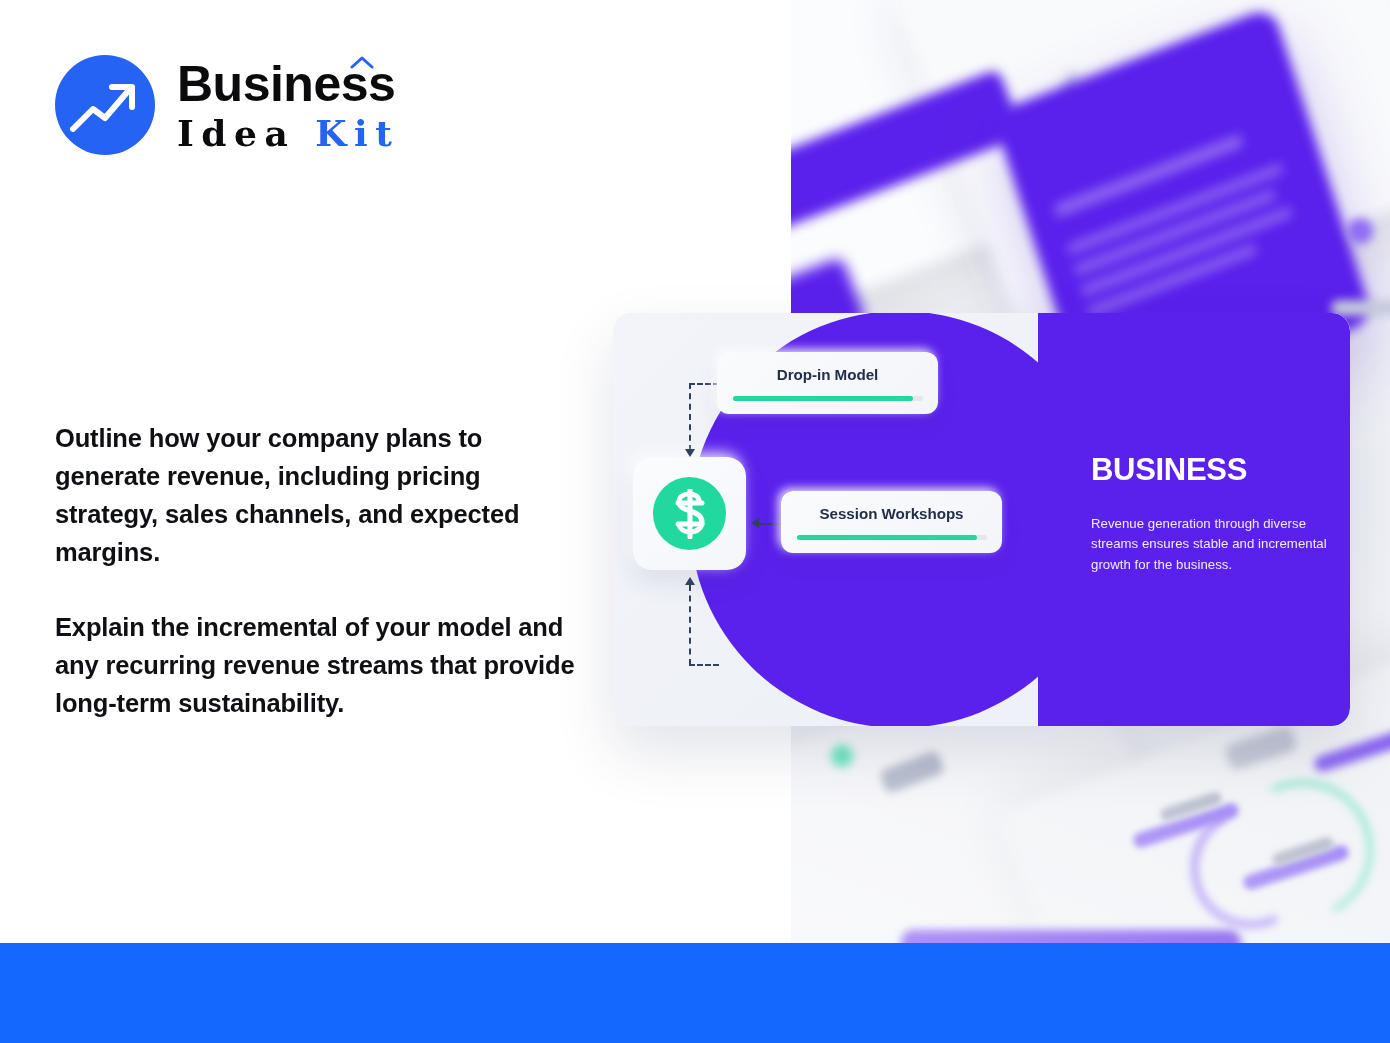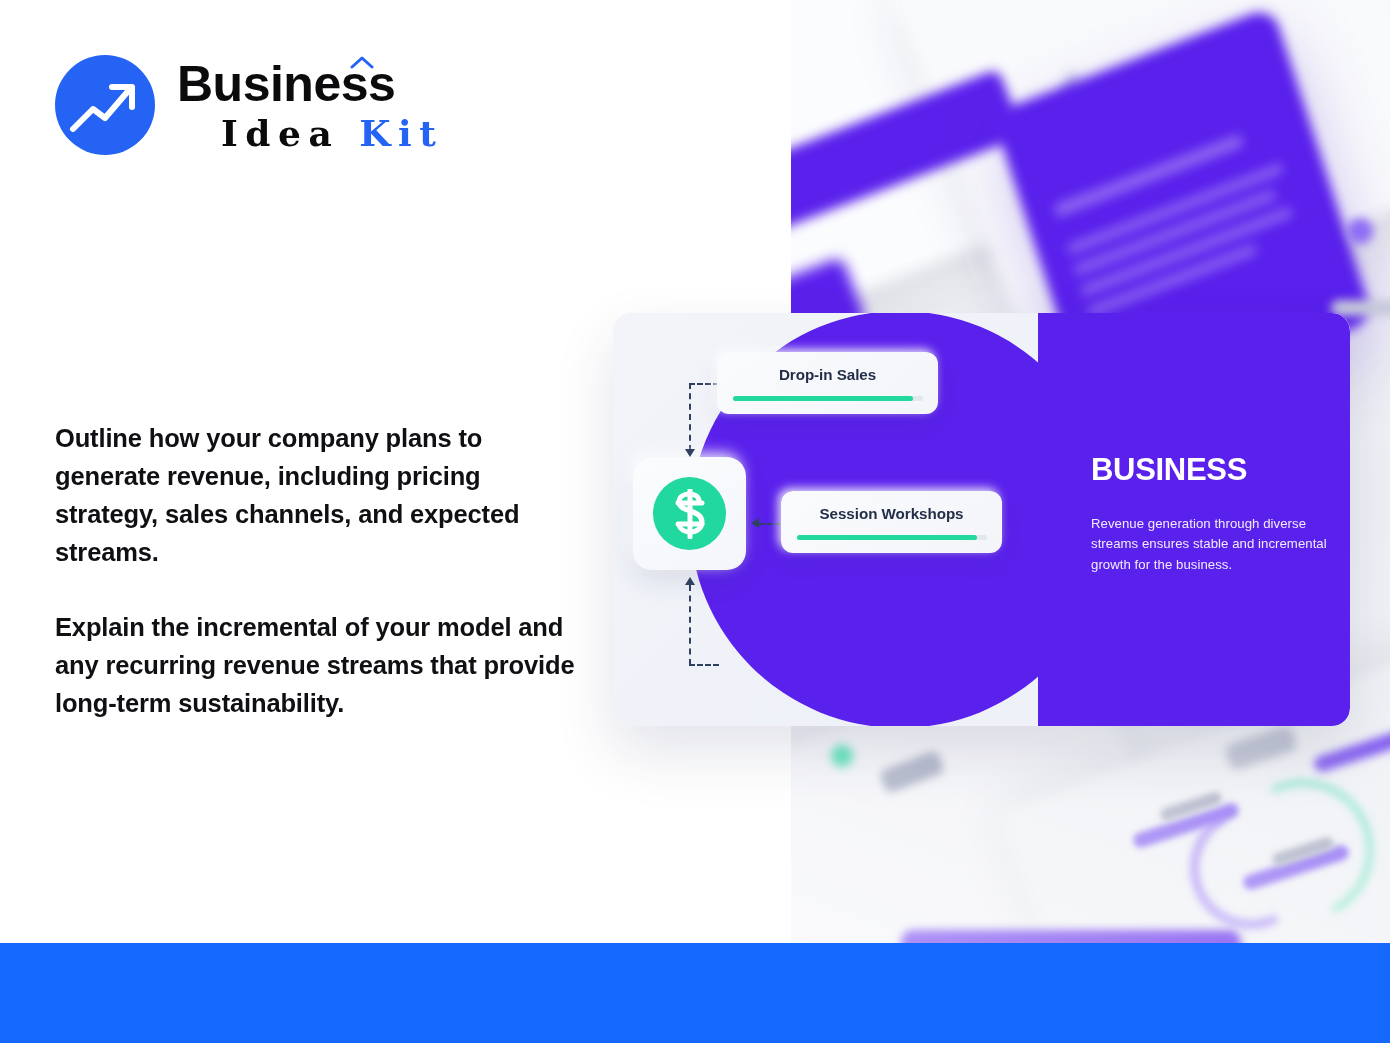--- a/index.html
+++ b/index.html
@@ -57,21 +57,21 @@
   .bg-pill-purple3{ left:520px; top:735px; width:150px; height:16px; border-radius:8px; background:#7a52f0; transform:rotate(-18deg); filter:blur(4px); }
   .bg-pill-grey4{ left:435px; top:735px; width:70px; height:26px; border-radius:8px; background:#b9bece; transform:rotate(-18deg); filter:blur(5px); }
 
   
   .left-col{ position:absolute; left:0; top:0; width:791px; height:943px; background:#fff; z-index:3; }
 
   .logo{ position:absolute; left:55px; top:55px; display:flex; align-items:center; gap:22px; }
   .logo-mark{ width:100px; height:100px; border-radius:50%; background:#2563f5; position:relative; overflow:hidden; flex:none; }
   .logo-text{ display:flex; flex-direction:column; line-height:1; }
   .logo-line1{ font-size:50px; font-weight:700; letter-spacing:-.5px; color:#0b0b0d; position:relative; }
-  .logo-line2{ font-size:36px; font-weight:700; letter-spacing:7.5px; color:#0b0b0d; margin-top:6px; font-family:"DejaVu Serif", serif;margin-left:44px; }
+  .logo-line2{ font-size:36px; font-weight:700; letter-spacing:7.5px; color:#0b0b0d; margin-top:6px; font-family:"DejaVu Serif", serif; }
   .logo-line2 .kit{ color:#2563f5; }
 
   .headline{
     position:absolute; left:55px; top:298px; font-size:58px; font-weight:700;
     color:#1468fe; letter-spacing:-1.2px; line-height:1.05;
   }
   .para{
     position:absolute; left:55px; width:530px;
     font-size:25.5px; font-weight:700; color:#0f1013; line-height:1.49; letter-spacing:-.15px;
   }
@@ -197,21 +197,21 @@
             <path d="M3 12 L13 3 L23 12" fill="none" stroke="#2563f5" stroke-width="3" stroke-linecap="round" stroke-linejoin="round"></path>
           </svg>
         </div>
         <div class="logo-line2">
           <span>Idea </span><span class="kit">Kit</span>
         </div>
       </div>
     </div>
 
 
-    <p class="para para-1">Outline how your company plans to generate revenue, including pricing strategy, sales channels, and expected streams.</p>
+    <p class="para para-1">Outline how your company plans to generate revenue, including pricing strategy, sales channels, and expected margins.</p>
     <p class="para para-2">Explain the incremental of your model and any recurring revenue streams that provide long-term sustainability.</p>
   </div>
 
   <div class="diagram-card">
 
     <div class="purple-panel">
       <div class="purple-lobe"></div>
     </div>
     <div class="purple-content">
       <div class="pp-title">
@@ -237,21 +237,21 @@
           <path d="M31 12 C31 7, 26 5, 21 5 C15 5, 11 8, 11 13 C11 18, 16 20, 22 22
                    C29 24, 34 27, 34 33 C34 39, 29 43, 22 43 C16 43, 12 40, 11 36" fill="none" stroke="#ffffff" stroke-width="5" stroke-linecap="round"></path>
           <line x1="22" y1="1" x2="22" y2="48" stroke="#ffffff" stroke-width="5" stroke-linecap="round"></line>
           <line x1="10" y1="14" x2="34" y2="14" stroke="#ffffff" stroke-width="5" stroke-linecap="round"></line>
           <line x1="10" y1="35" x2="34" y2="35" stroke="#ffffff" stroke-width="5" stroke-linecap="round"></line>
         </svg>
       </div>
     </div>
 
     <div class="pill pill-1">
-      <div class="pill-label">Drop-in Sales</div>
+      <div class="pill-label">Drop-in Model</div>
       <div class="pill-track">
         <div class="pill-fill" style="width:95%"></div>
       </div>
     </div>
 
     <div class="pill pill-2">
       <div class="pill-label">Session Workshops</div>
       <div class="pill-track">
         <div class="pill-fill" style="width:95%"></div>
       </div>

